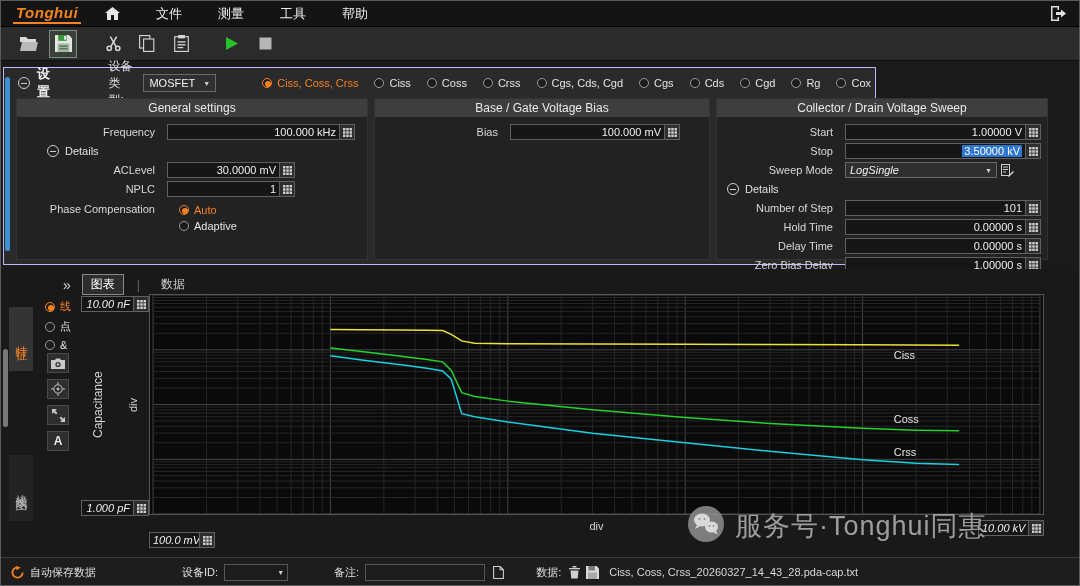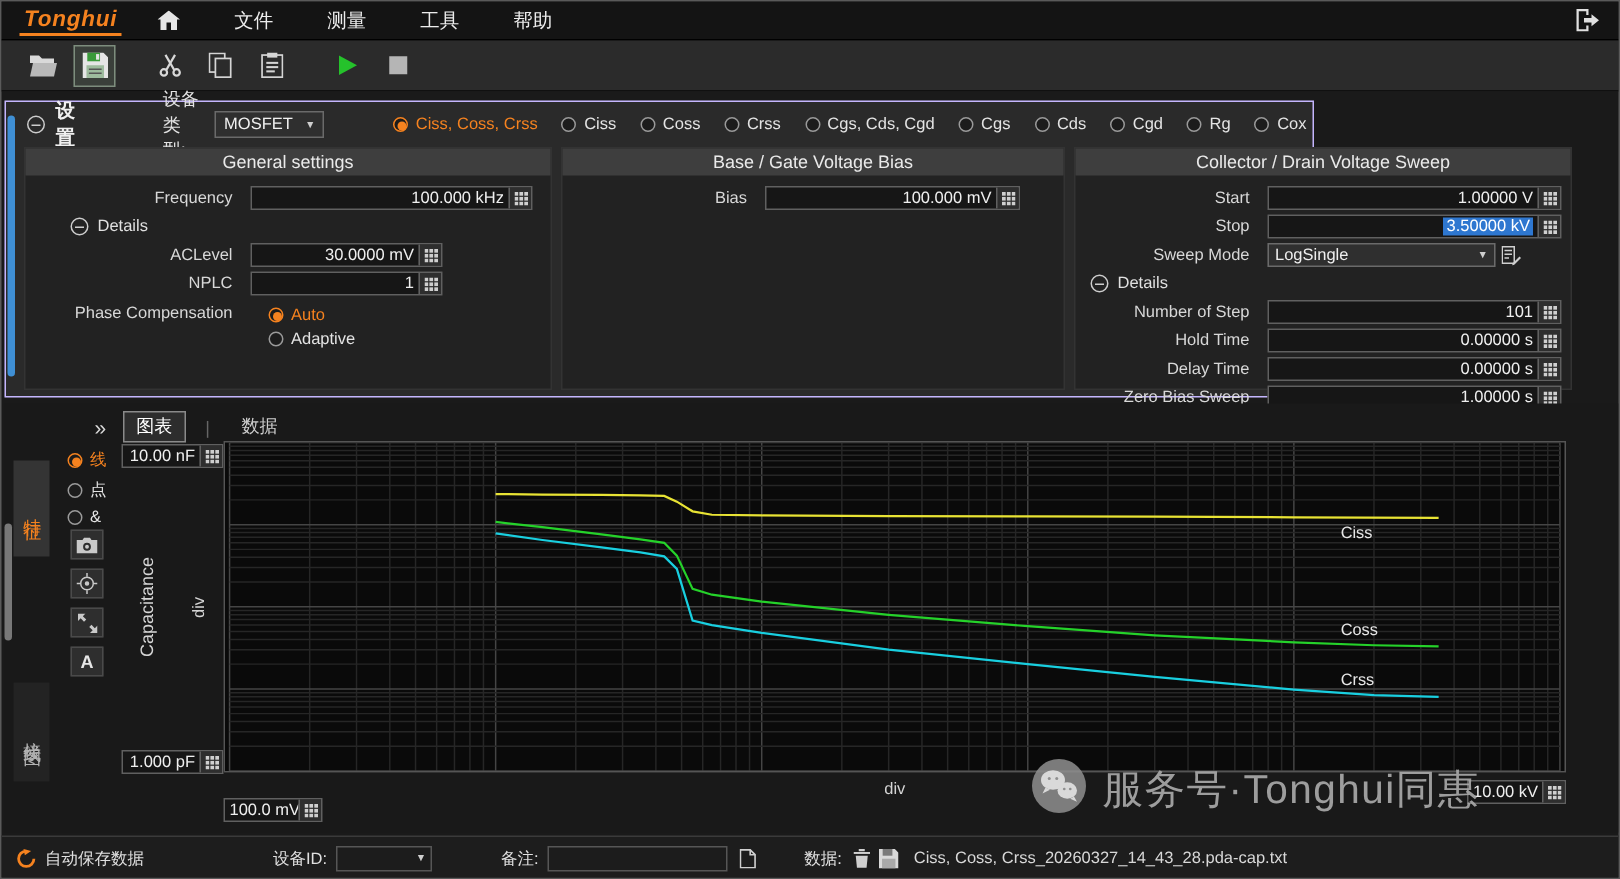--- a/index.html
+++ b/index.html
@@ -57,21 +57,21 @@
   .panel1 { left:12px;  width:352px; }
   .panel2 { left:370px; width:336px; }
   .panel3 { left:712px; width:332px; }
   .panel-header { height:18px; background:#3e3e3e; text-align:center; font-size:12px;
                   color:#eaeaea; line-height:18px; }
   .prow { display:flex; align-items:center; margin-top:3px; height:16px; padding-right:6px; }
   .plabel { width:150px; text-align:right; padding-right:12px; color:#d8d8d8; font-size:11px; flex:none; white-space:nowrap; }
   .plabel3 { width:128px; }
   .field { display:flex; align-items:center; background:#161616; border:1px solid #606060; height:16px; }
   .field .val { flex:1; text-align:right; font-size:11px; padding:5px 3px; color:#efefef; white-space:nowrap; overflow:hidden; }
-  .val-left { text-align:left !important; }
+  .val-left { text-align:left !important;font-style:italic; }
   .keypad { width:15px; height:14px; background:#2e2e2e; border-left:1px solid #606060;
             display:flex; align-items:center; justify-content:center; flex:none; }
   .f188{width:188px;} .f128{width:128px;} .f170{width:170px;} .f168{flex:1;}
   .details-row { margin-left:30px; gap:6px; }
   .details-row3 { margin-left:10px; gap:6px; }
   .details-label { font-size:11px; color:#e0e0e0; }
   .phase-row { align-items:flex-start; height:auto; }
   .radio-stack { display:flex; flex-direction:column; gap:4px; margin-left:12px; padding-top:1px; }
   .sel-blue { background:#2e77d0; color:#fff; padding:0 2px; }
   .select-field { display:flex; align-items:center; background:#2f2f2f; border:1px solid #6a6a6a;
@@ -89,21 +89,21 @@
   .tab-row { position:absolute; left:60px; top:5px; display:flex; align-items:center; gap:13px; }
   .expand-btn { color:#d8d8d8; font-size:14px; letter-spacing:-2px; }
   .chart-tab { font-size:12px; color:#cfcfcf; padding:1px 8px; }
   .chart-tab.active { border:1px solid #8a8a8a; background:#2d2d2d; color:#fff; }
   .tab-sep { color:#666; }
   .style-radios { position:absolute; left:42px; top:30px; display:flex; flex-direction:column; gap:5px; }
   .tool-btns { position:absolute; left:44px; top:84px; display:flex; flex-direction:column; gap:6px; }
   .tool-btn { width:22px; height:20px; background:#2e2e2e; border:1px solid #4a4a4a;
               display:flex; align-items:center; justify-content:center; color:#e6e6e6;
               font-size:12px; font-weight:bold; }
-  .axis-field { position:absolute; height:16px; display:flex; }
+  .axis-field { position:absolute; height:16px; display:flex;font-style:italic; }
   .ymax-field { left:78px; top:27px; width:68px; }
   .ymin-field { left:78px; top:231px; width:68px; }
   .xmin-field { left:146px; top:263px; width:66px; }
   .xmax-field { left:975px; top:251px; width:66px; }
   .ylabel { position:absolute; left:88px; top:25px; height:221px; writing-mode:vertical-rl;
             transform:rotate(180deg); display:flex; align-items:center; justify-content:center;
             color:#d5d5d5; font-size:12px; }
   .ydiv { position:absolute; left:124px; top:25px; height:221px; writing-mode:vertical-rl;
           transform:rotate(180deg); display:flex; align-items:center; justify-content:center;
           color:#d5d5d5; font-size:11px; }
@@ -468,21 +468,21 @@
                   <rect x="4" y="4" width="3" height="3" fill="#cfcfcf"></rect>
                   <rect x="8" y="4" width="3" height="3" fill="#cfcfcf"></rect>
                   <rect x="0" y="8" width="3" height="3" fill="#cfcfcf"></rect>
                   <rect x="4" y="8" width="3" height="3" fill="#cfcfcf"></rect>
                   <rect x="8" y="8" width="3" height="3" fill="#cfcfcf"></rect>
                 </svg>
               </span>
             </span>
           </div>
           <div class="prow">
-            <span class="plabel plabel3">Zero Bias Sweep</span>
+            <span class="plabel plabel3">Zero Bias Delay</span>
             <span class="field f168">
               <span class="val">1.00000 s</span>
               <span class="keypad">
                 <svg width="9" height="9" viewBox="0 0 11 11">
                   <rect x="0" y="0" width="3" height="3" fill="#cfcfcf"></rect>
                   <rect x="4" y="0" width="3" height="3" fill="#cfcfcf"></rect>
                   <rect x="8" y="0" width="3" height="3" fill="#cfcfcf"></rect>
                   <rect x="0" y="4" width="3" height="3" fill="#cfcfcf"></rect>
                   <rect x="4" y="4" width="3" height="3" fill="#cfcfcf"></rect>
                   <rect x="8" y="4" width="3" height="3" fill="#cfcfcf"></rect>

